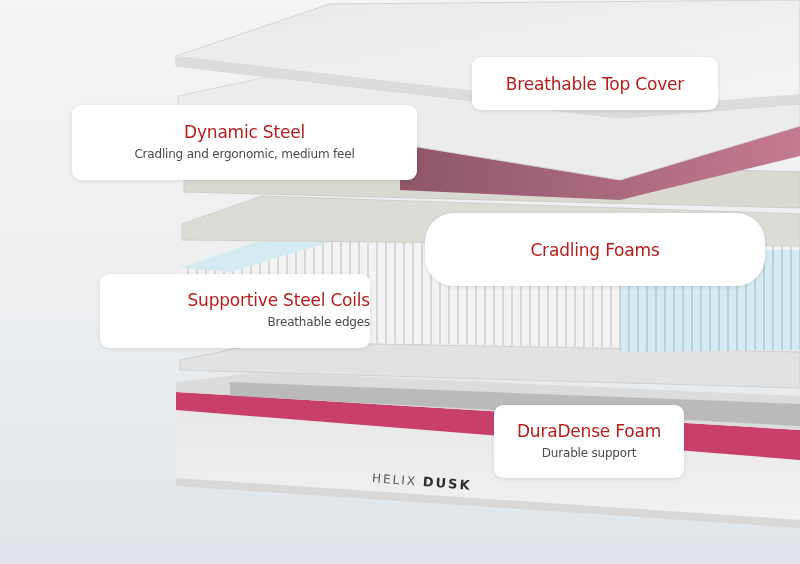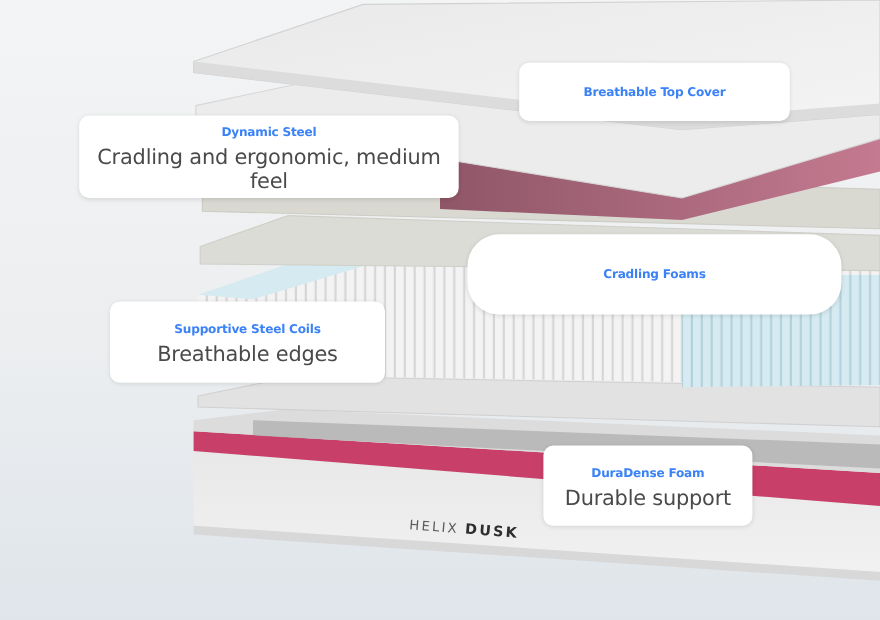--- a/index.html
+++ b/index.html
@@ -10,22 +10,22 @@
   }
   .scene { position: absolute; inset: 0; }
   svg.layers { position: absolute; left: 0; top: 0; width: 800px; height: 564px; }
   .callout {
     position: absolute; background: #ffffff; border-radius: 9px;
     box-shadow: 0 1px 4px rgba(0,0,0,0.10);
     text-align: center; color: #3a3a3a;
     display: flex; flex-direction: column; justify-content: center; align-items: center;
     box-sizing: border-box;
   }
-  .callout .title { font-weight: bold; font-size: 11px; letter-spacing: -0.2px; color: #3b82f6; line-height: 22px; }
-  .callout .sub { font-size: 19px; color: #4a4a4a; line-height: 22px; letter-spacing: -0.2px; }
+  .callout .title { font-weight: normal; font-size: 17px; letter-spacing: -0.2px; color: #b91c1c; line-height: 22px; }
+  .callout .sub { font-size: 12px; color: #4a4a4a; line-height: 22px; letter-spacing: -0.2px; }
   .brand {
     position: absolute; left: 372px; top: 474px; transform: rotate(4.5deg);
     font-size: 12px; letter-spacing: 2px; color: #5a5a5a;
   }
   .brand .b2 { font-weight: bold; color: #2e2e2e; font-size: 13px; }
 </style>
 </head>
 <body>
 
 <div class="scene">
@@ -92,21 +92,21 @@
 
 <div class="callout" style="left:72px; top:105px; width:345px; height:75px;">
   <div class="title">Dynamic Steel</div>
   <div class="sub">Cradling and ergonomic, medium feel</div>
 </div>
 
 <div class="callout" style="left:425px; top:213px; width:340px; height:73px;border-radius:29px;">
   <div class="title">Cradling Foams</div>
 </div>
 
-<div class="callout" style="left:100px; top:274px; width:250px; height:74px;">
+<div class="callout" style="left:100px; top:274px; width:270px; height:74px;align-items:flex-end;">
   <div class="title">Supportive Steel Coils</div>
   <div class="sub">Breathable edges</div>
 </div>
 
 <div class="callout" style="left:494px; top:405px; width:190px; height:73px;">
   <div class="title">DuraDense Foam</div>
   <div class="sub">Durable support</div>
 </div>
 
 </body></html>

